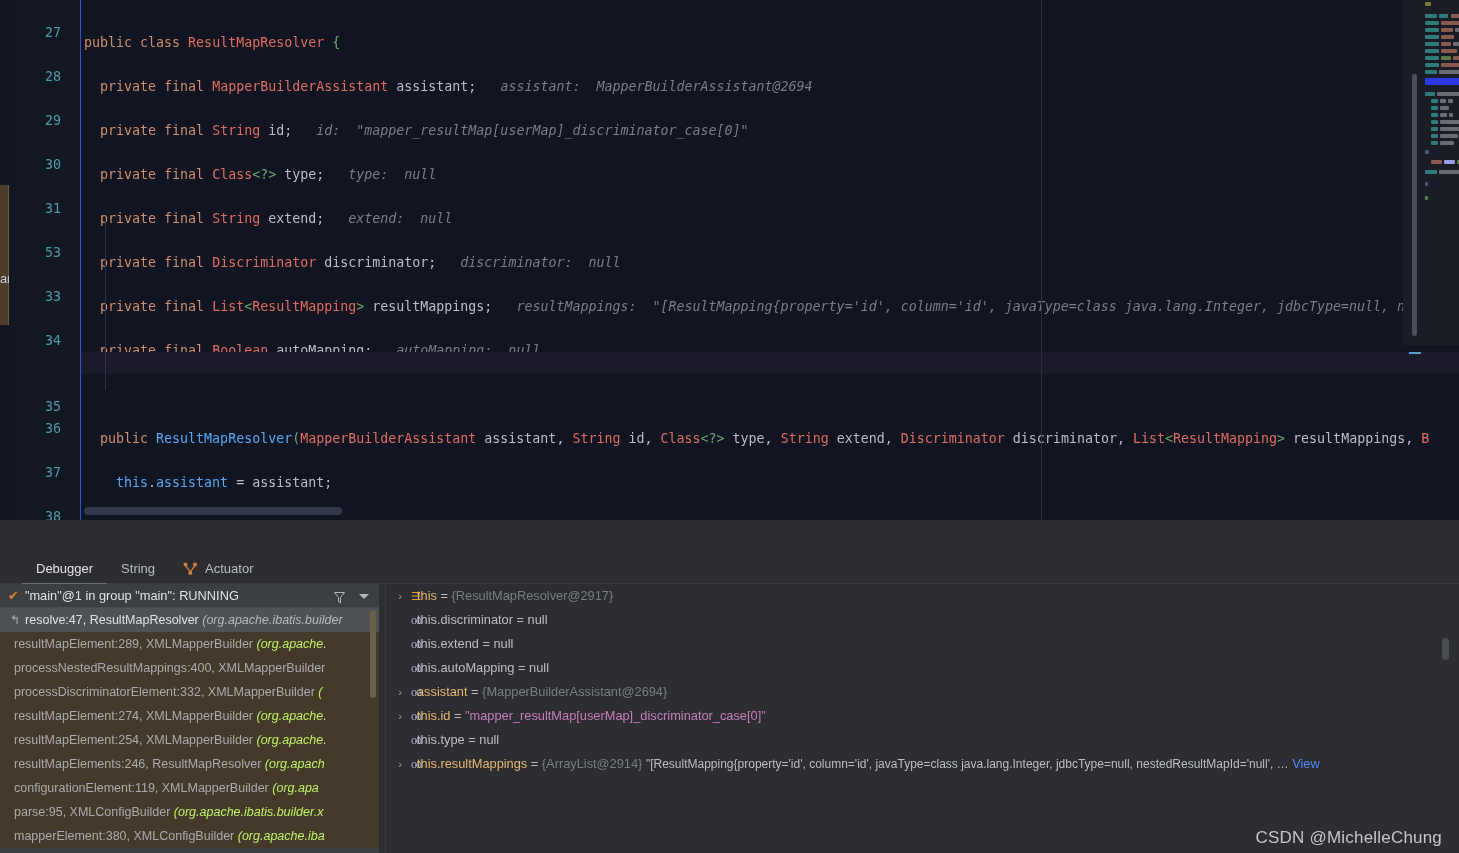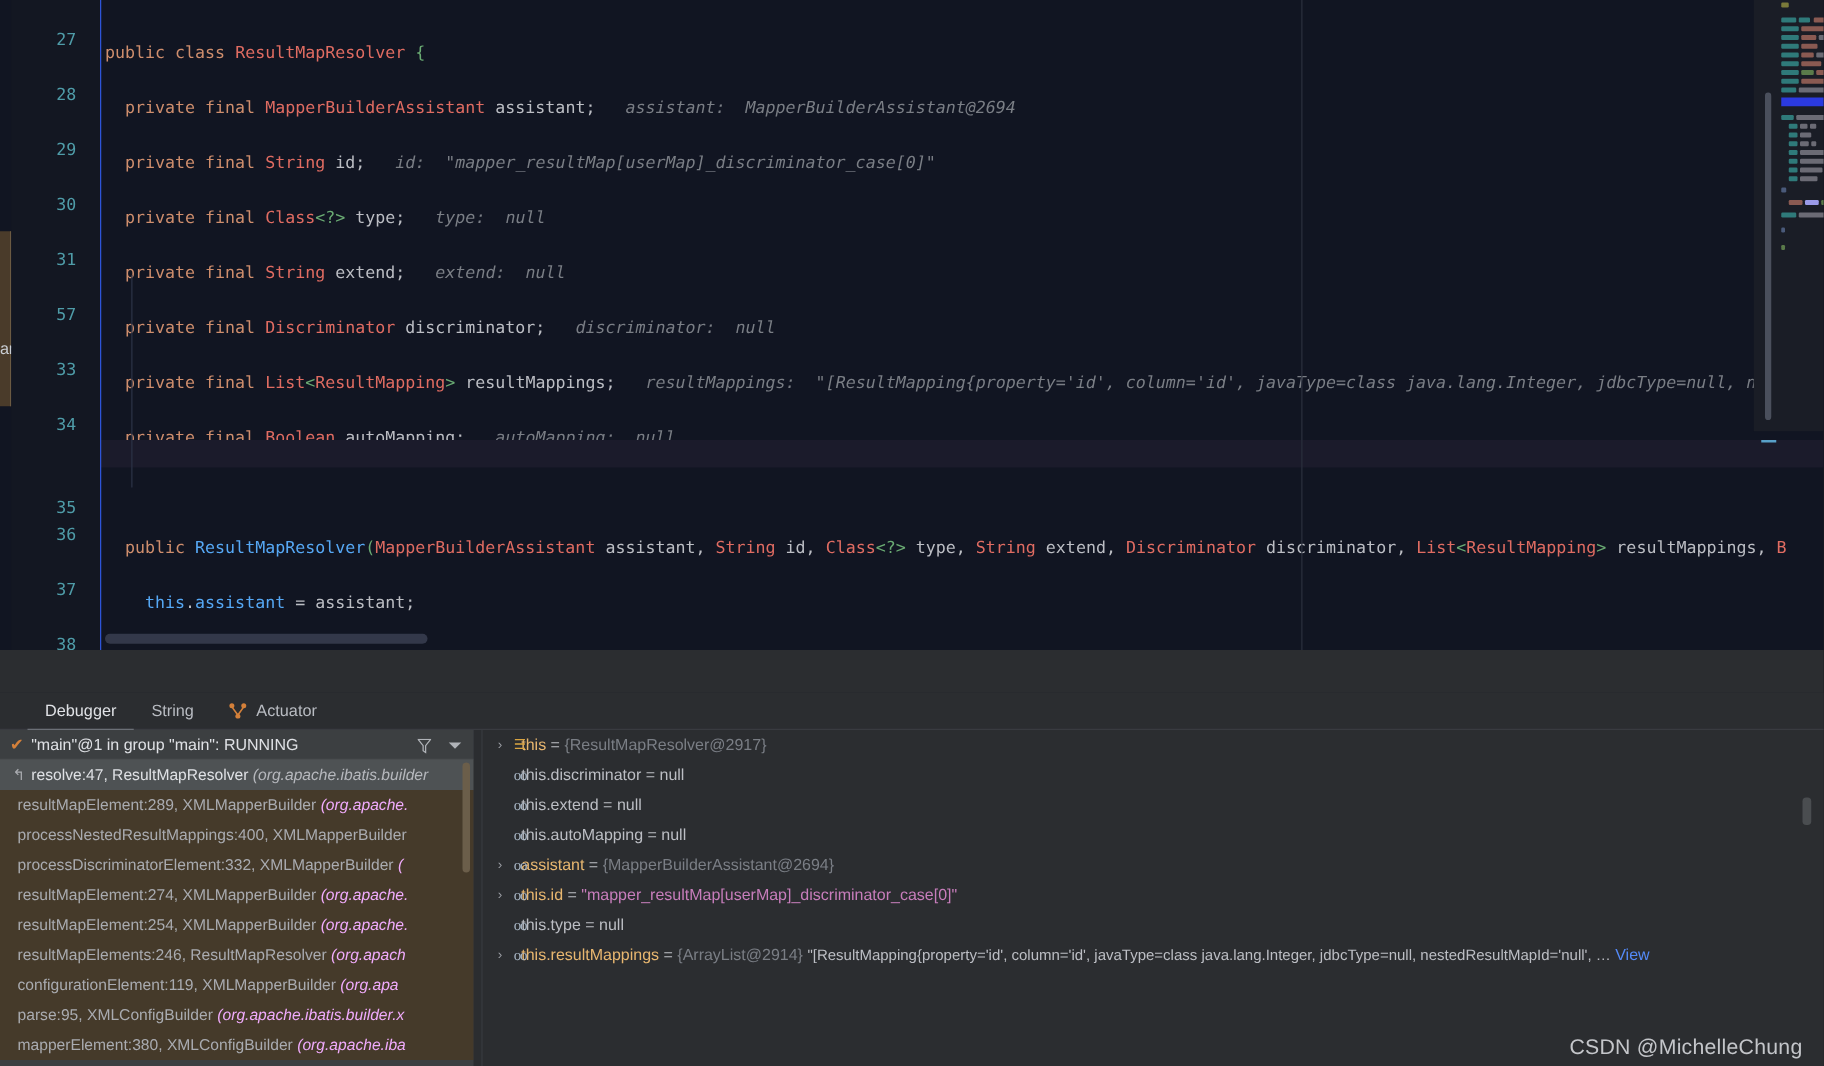--- a/index.html
+++ b/index.html
@@ -140,21 +140,21 @@
 
   .frame-list { position: relative; height: 245px; overflow: hidden; }
   .frame-row {
     position: relative; height: 24px; line-height: 24px;
     font-size: 12.5px; white-space: nowrap; overflow: hidden;
     padding-left: 14px; color: #a9abb0;
   }
   .frame-row.selected { background: #4e5254; color: #dfe1e5; padding-left: 10px; }
   .frame-row.selected .frame-pkg { color: #b6b8bd; }
   .frame-row.dim { background: #453a2a; }
-  .frame-pkg { font-style: italic; color: #f0abfc; }
+  .frame-pkg { font-style: italic; color: #bef264; }
   .ret-ico { color: #a9abb0; margin-right: 5px; font-size: 12px; }
   .frames-vscroll {
     position: absolute; right: 3px; top: 26px; width: 6px; height: 88px;
     background: #6b5e4a; border-radius: 3px;
   }
   .frames-divider {
     position: absolute; left: 379px; top: 30px; width: 6px; height: 269px;
     background: #2b2d30;
   }
 
@@ -234,21 +234,21 @@
         <span class="ln">30</span>
         <span class="code-text"><span class="punc">  </span><span class="kw">private</span> <span class="kw">final</span> <span class="cls">Class</span><span class="ang">&lt;?&gt;</span> <span class="id">type</span><span class="punc">;</span>   <span class="hint">type:  null</span></span>
       </div>
 
       <div class="line-row" style="top:88px;">
         <span class="ln">31</span>
         <span class="code-text"><span class="punc">  </span><span class="kw">private</span> <span class="kw">final</span> <span class="cls">String</span> <span class="id">extend</span><span class="punc">;</span>   <span class="hint">extend:  null</span></span>
       </div>
 
       <div class="line-row" style="top:110px;">
-        <span class="ln">57</span>
+        <span class="ln">53</span>
         <span class="code-text"><span class="punc">  </span><span class="kw">private</span> <span class="kw">final</span> <span class="cls">Discriminator</span> <span class="id">discriminator</span><span class="punc">;</span>   <span class="hint">discriminator:  null</span></span>
       </div>
 
       <div class="line-row" style="top:132px;">
         <span class="ln">33</span>
         <span class="code-text"><span class="punc">  </span><span class="kw">private</span> <span class="kw">final</span> <span class="cls">List</span><span class="ang">&lt;</span><span class="cls">ResultMapping</span><span class="ang">&gt;</span> <span class="id">resultMappings</span><span class="punc">;</span>   <span class="hint">resultMappings:  "[ResultMapping{property='id', column='id', javaType=class java.lang.Integer, jdbcType=null, neste</span></span>
       </div>
 
       <div class="line-row" style="top:154px;">
         <span class="ln">34</span>

